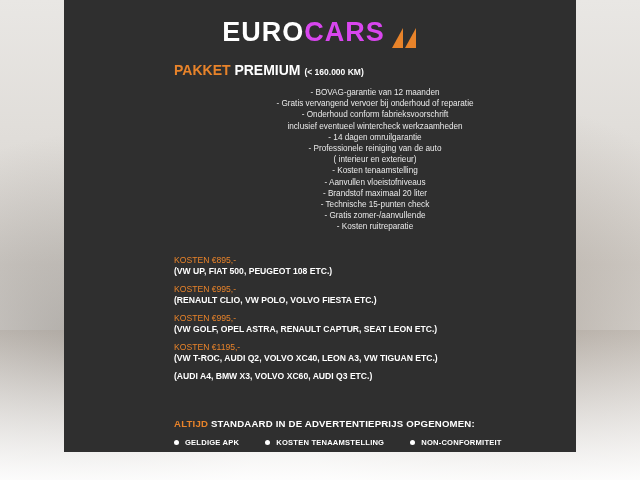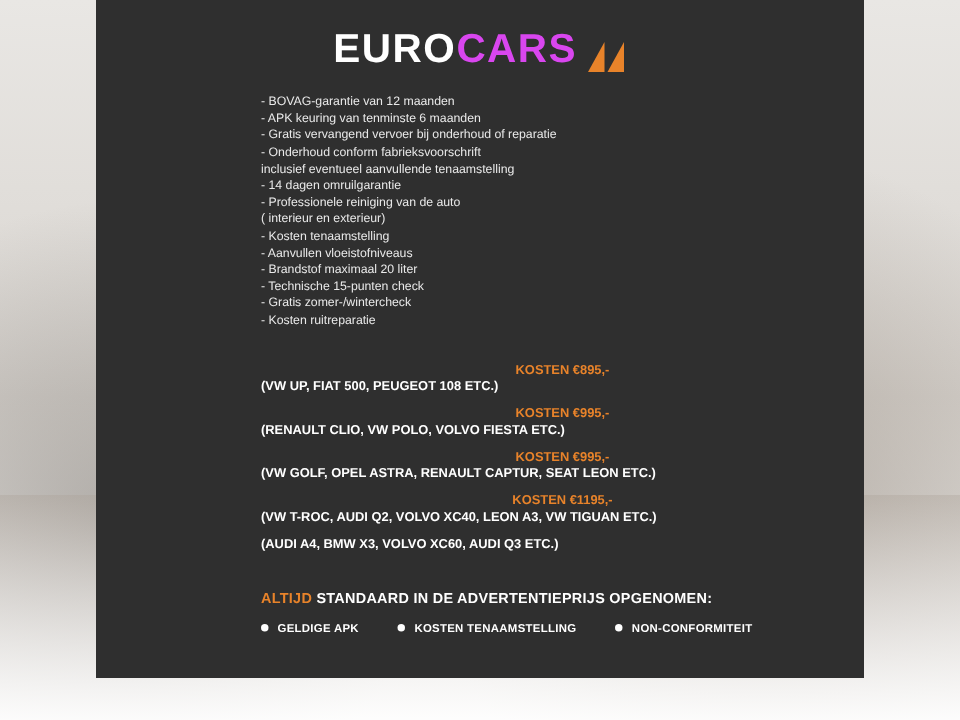--- a/index.html
+++ b/index.html
@@ -103,42 +103,42 @@
   ul.features {
     list-style: none;
     margin: 0;
     padding: 0;
     font-size: 8.2px;
     line-height: 11.2px;
     color: #e9e9e9;
   }
   ul.features li {
     white-space: pre-line;
+    text-align: center;
   }
   .prices {
     margin-top: 22px;
   }
   .price-block {
     margin-bottom: 7px;
   }
   .price-block .amount {
     font-size: 8.6px;
-    font-weight: bold;
+    font-weight: normal;
     color: #e8832a;
     line-height: 11px;
-    text-align: center;
   }
   .price-block .models {
     font-size: 8.6px;
     font-weight: bold;
     color: #ffffff;
     line-height: 11px;
   }
   .footer {
-    margin-top: 26px;
+    margin-top: 36px;
   }
   .footer-title {
     font-size: 9.6px;
     font-weight: bold;
     color: #ffffff;
     letter-spacing: 0.2px;
   }
   .footer-title .altijd { color: #e8832a; }
   .footer-items {
     display: flex;
@@ -177,35 +177,39 @@
           <span class="cars">CARS</span>
         <span class="mark">
           <span class="a"></span>
             <span class="b"></span>
         </span>
       </div>
     </div>
 
     <div class="content">
 
+      <div class="title">
+        <span class="pakket">PAKKET</span>
+        <span>PREMIUM</span>
+        <span class="km">(&lt; 160.000 KM)</span>
+      </div>
 
       <ul class="features">
         <li>- BOVAG-garantie van 12 maanden</li>
-        <li>- APK keuring van tenminste 6 maanden</li>
         <li>- Gratis vervangend vervoer bij onderhoud of reparatie</li>
         <li>- Onderhoud conform fabrieksvoorschrift
-  inclusief eventueel aanvullende tenaamstelling</li>
+  inclusief eventueel wintercheck werkzaamheden</li>
         <li>- 14 dagen omruilgarantie</li>
         <li>- Professionele reiniging van de auto
   ( interieur en exterieur)</li>
         <li>- Kosten tenaamstelling</li>
         <li>- Aanvullen vloeistofniveaus</li>
         <li>- Brandstof maximaal 20 liter</li>
         <li>- Technische 15-punten check</li>
-        <li>- Gratis zomer-/wintercheck</li>
+        <li>- Gratis zomer-/aanvullende</li>
         <li>- Kosten ruitreparatie</li>
       </ul>
 
       <div class="prices">
         <div class="price-block">
           <div class="amount">KOSTEN €895,-</div>
           <div class="models">(VW UP, FIAT 500, PEUGEOT 108 ETC.)</div>
         </div>
         <div class="price-block">
           <div class="amount">KOSTEN €995,-</div>

